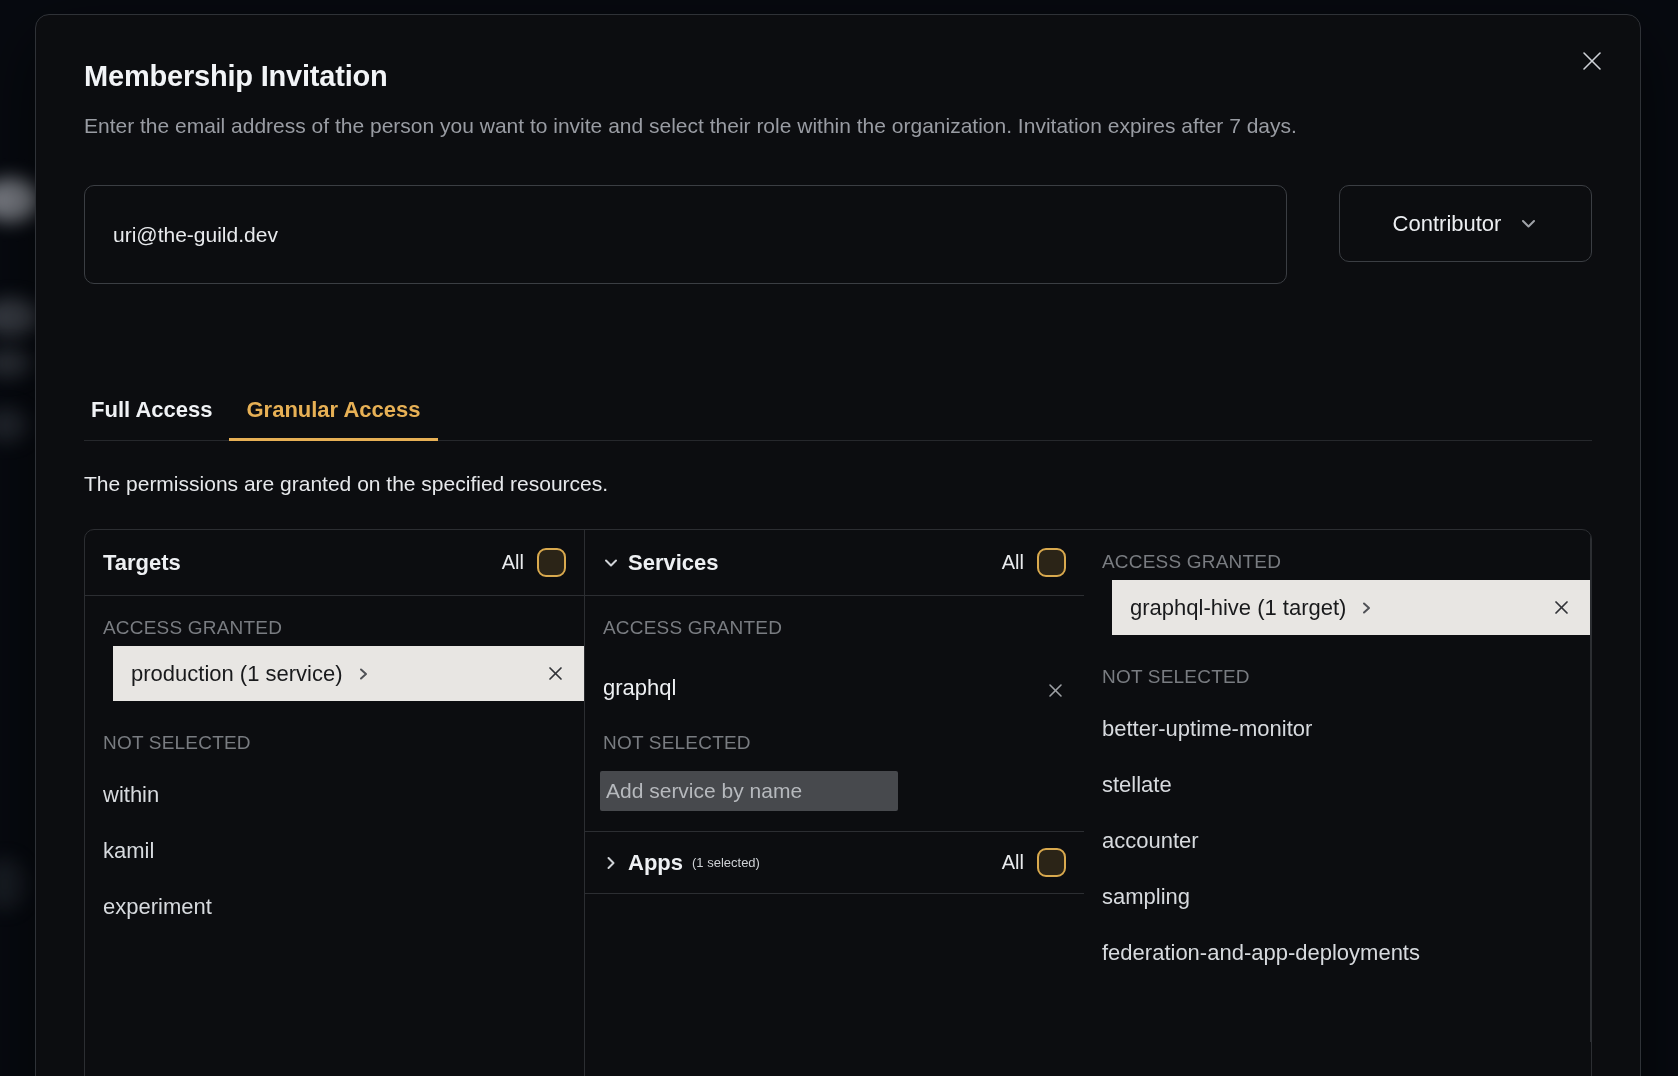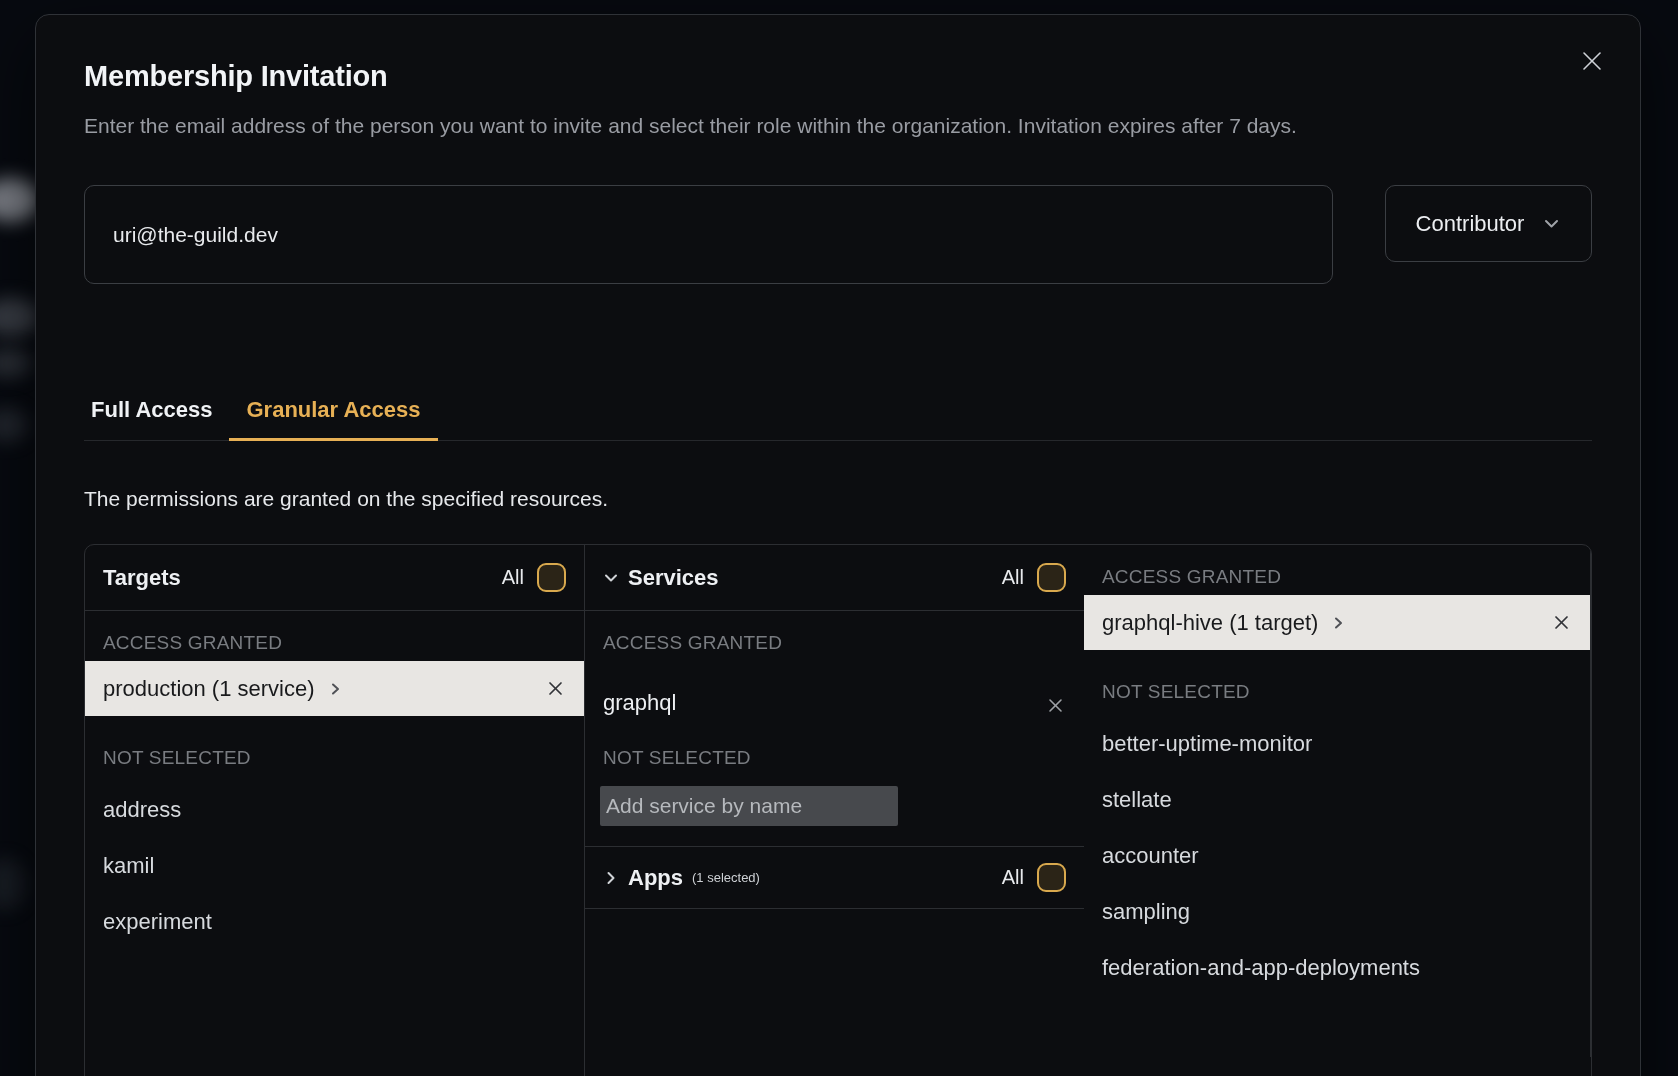--- a/index.html
+++ b/index.html
@@ -35,34 +35,34 @@
     max-width:1385px;font-weight:400;
   }
   .form-row{display:flex;margin-top:41px;gap:52px;}
   .email-input{
     flex:1;height:99px;box-sizing:border-box;background:transparent;
     border:1px solid #3b3e43;border-radius:10px;color:#e8eaed;
     font-size:21px;padding:0 28px;outline:none;
     font-family:"Liberation Sans","DejaVu Sans",sans-serif;
   }
   .role-select{
-    width:207px;height:77px;box-sizing:border-box;border:1px solid #3b3e43;
+    width:253px;height:77px;box-sizing:border-box;border:1px solid #3b3e43;
     border-radius:10px;display:flex;align-items:center;justify-content:center;
     gap:18px;color:#eceef1;font-size:22px;cursor:pointer;background:transparent;
   }
   .tabs{
     display:flex;margin-top:113px;border-bottom:1px solid #26282c;
   }
   .tab{
     padding:0 17px 15px 17px;font-size:22px;font-weight:700;color:#f0f2f5;
     border-bottom:3px solid transparent;margin-bottom:-1px;cursor:pointer;
   }
   .tab:first-child{margin-left:-10px;}
   .tab.active{color:#e7b055;border-bottom-color:#e7b055;}
-  .perm-note{margin:45px 0 0 0;font-size:21px;color:#e6e8eb;line-height:26px;}
+  .perm-note{margin:30px 0 0 0;font-size:21px;color:#e6e8eb;line-height:26px;}
 
   .grid{
     margin-top:32px;border:1px solid #2c2e32;border-radius:10px;
     display:grid;grid-template-columns:500px 499px 1fr;
     grid-template-rows:66px auto;overflow:hidden;
   }
   .gh{
     display:flex;align-items:center;padding:0 18px;
     border-bottom:1px solid #2c2e32;font-size:22px;font-weight:700;color:#eef0f3;
   }
@@ -75,21 +75,21 @@
     border-radius:9px;background:#2b2417;cursor:pointer;flex:0 0 auto;
   }
   .chev{display:inline-flex;align-items:center;margin-right:9px;}
   .sec-label{
     margin:20px 18px 0 18px;font-size:19px;color:#797c81;line-height:24px;
     letter-spacing:.2px;
   }
   .sec-label.ns{margin-top:30px;margin-bottom:12px;}
   .row-selected{
     margin-top:6px;height:55px;background:#e8e6e3;display:flex;align-items:center;
-    padding:0 18px;font-size:22px;color:#191a1c;cursor:pointer;
+    padding:0 18px;font-size:22px;color:#191a1c;cursor:pointer;margin-left:28px;
   }
   .row-plain{
     margin-top:6px;height:55px;display:flex;align-items:flex-end;
     padding:0 18px;font-size:22px;color:#eef0f3;cursor:pointer;
   }
   .row-chev{display:inline-flex;margin-left:13px;align-items:center;}
   .x-btn{display:inline-flex;align-items:center;justify-content:center;
     width:22px;height:22px;cursor:pointer;}
   .list-item{
     height:56px;display:flex;align-items:center;padding:0 18px;
@@ -206,21 +206,21 @@
         </span>
         <span class="spacer"></span>
         <span class="x-btn">
           <svg width="17" height="17" viewBox="0 0 17 17" fill="none" stroke="#323438" stroke-width="1.7" stroke-linecap="round">
             <line x1="3" y1="3" x2="14" y2="14"></line>
               <line x1="14" y1="3" x2="3" y2="14"></line>
           </svg>
         </span>
       </div>
       <div class="sec-label ns">NOT SELECTED</div>
-      <div class="list-item">address</div>
+      <div class="list-item">within</div>
       <div class="list-item">kamil</div>
       <div class="list-item">experiment</div>
     </div>
 
     <div class="gb">
       <div class="sec-label">ACCESS GRANTED</div>
       <div class="row-plain">
         <span>graphql</span>
         <span class="spacer"></span>
         <span class="x-btn">

